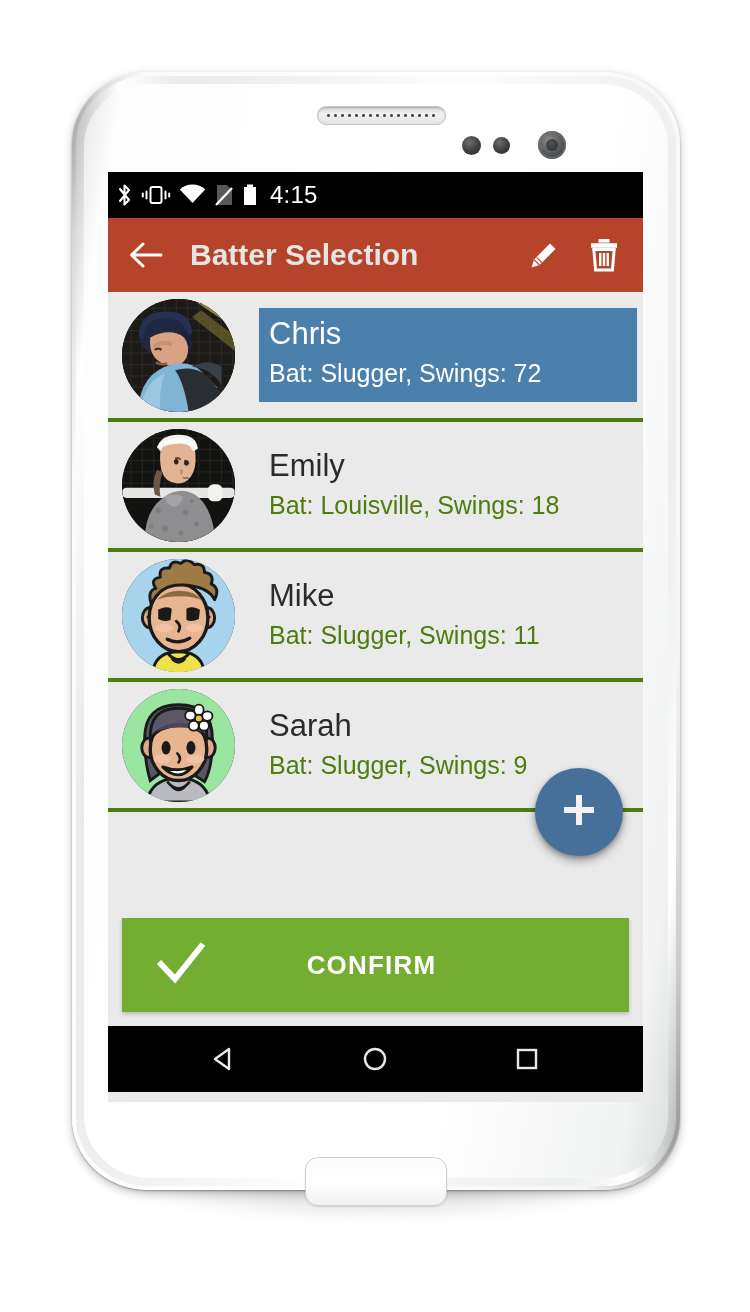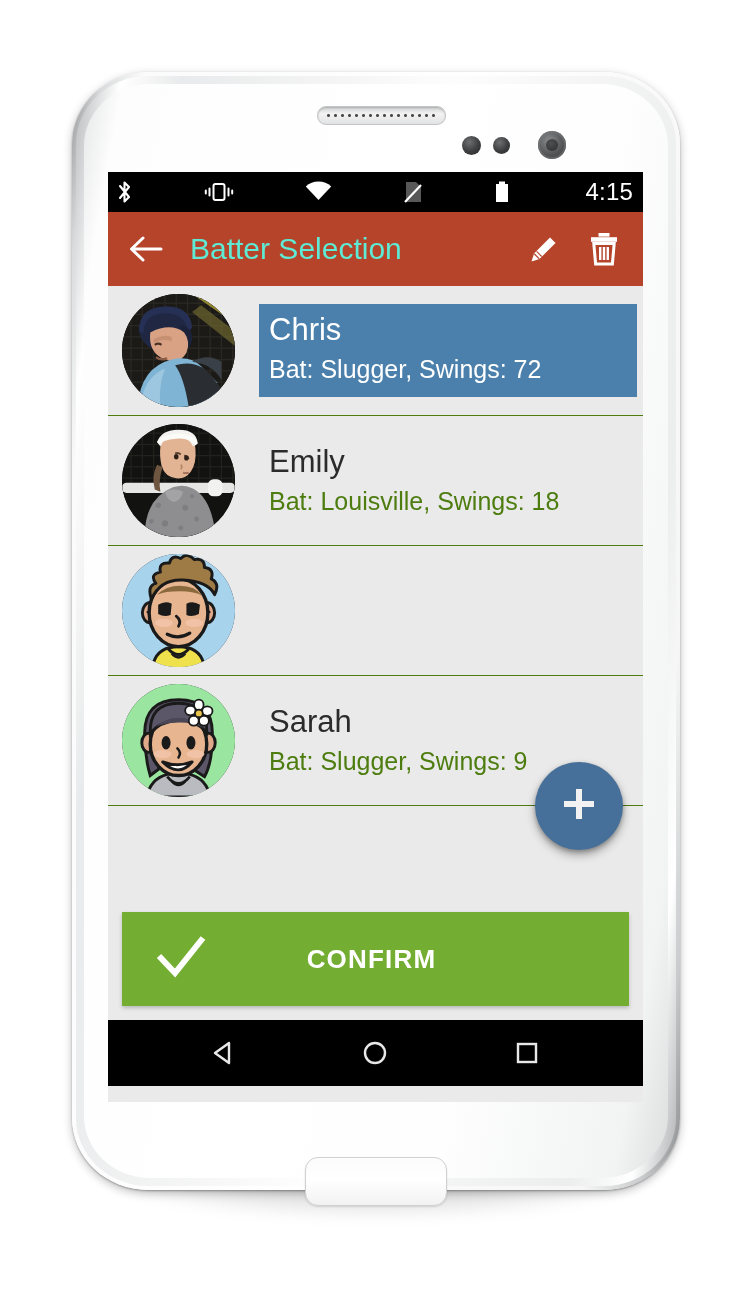--- a/index.html
+++ b/index.html
@@ -119,25 +119,25 @@
     left: 108px;
     top: 172px;
     width: 535px;
     height: 930px;
     background: #eaeaea;
     overflow: hidden;
   }
 
   
   #status-bar {
-    height: 40px;
+    height: 46px;
     background: #000000;
     display: flex;
     align-items: center;
-    justify-content: space-between;
+    justify-content: flex-start;
     padding-right: 10px;
     box-sizing: border-box;
   }
   .sb-icon { margin-left: 8px; display: flex; align-items: center; }
   #status-time {
     color: #ffffff;
     font-size: 24px;
     margin-left: 12px;
     letter-spacing: 0.2px;
   }
@@ -150,23 +150,23 @@
     align-items: center;
     padding: 0 16px;
     box-sizing: border-box;
   }
   #back-button {
     width: 44px; height: 44px;
     display: flex; align-items: center; justify-content: center;
     flex: 0 0 auto;
   }
   #toolbar-title {
-    color: #5eead4;
+    color: #e5e5e5;
     font-size: 30px;
-    font-weight: normal;
+    font-weight: bold;
     margin-left: 22px;
     flex: 1 1 auto;
     white-space: nowrap;
   }
   .toolbar-action {
     width: 46px; height: 46px;
     display: flex; align-items: center; justify-content: center;
     flex: 0 0 auto;
     margin-left: 14px;
   }
@@ -176,21 +176,21 @@
     background: #eaeaea;
     position: relative;
   }
   .list-row {
     height: 130px;
     display: flex;
     align-items: center;
     padding-left: 14px;
     box-sizing: border-box;
     position: relative;
-    border-bottom: 1px solid #4d7c0f;
+    border-bottom: 4px solid #4d7c0f;
   }
   .avatar {
     width: 113px;
     height: 113px;
     border-radius: 50%;
     flex: 0 0 auto;
     overflow: hidden;
     position: relative;
     background: #222;
   }
@@ -453,20 +453,24 @@
           <path d="M26 40 q-4 -12 4 -14 q-6 -8 4 -10 q-2 -9 8 -8 q2 -8 10 -4 q6 -6 12 1 q9 -2 9 7 q9 1 6 10 q8 4 3 14 q-6 -12 -28 -13 q-20 -1 -28 17 z" fill="#9e7a45" stroke="#1a1a1a" stroke-width="2.6" stroke-linejoin="round"></path>
           <path d="M31 36 q8 -8 20 -8 q14 0 20 9 q-6 -4 -20 -4 q-13 0 -20 3 z" fill="#8a6a3c"></path>
           <ellipse cx="37" cy="61" rx="8" ry="3.6" fill="#f2c4a8" opacity="0.85"></ellipse>
           <ellipse cx="64" cy="61" rx="8" ry="3.6" fill="#f2c4a8" opacity="0.85"></ellipse>
           <path d="M32 45 q6 -4 12 -1 l-1 10 q-6 2 -11 -1 z" fill="#1a1a1a"></path>
           <path d="M57 44 q6 -3 12 1 l-1 8 q-6 3 -11 1 z" fill="#1a1a1a"></path>
           <path d="M48 55 q5 4 2 9" fill="none" stroke="#1a1a1a" stroke-width="2.4" stroke-linecap="round"></path>
           <path d="M40 71 q10 5 20 -1" fill="none" stroke="#1a1a1a" stroke-width="2.8" stroke-linecap="round"></path>
         </svg>
       </div>
+      <div class="row-text">
+        <div class="row-name">Mike</div>
+        <div class="row-sub">Bat: Slugger, Swings: 11</div>
+      </div>
     </div>
 
     <div class="list-row">
       <div class="avatar">
         <svg class="cartoon" viewBox="0 0 100 100">
           <rect width="100" height="100" fill="#9ae6a0"></rect>
           <path d="M22 100 q3 -16 18 -20 q10 -3 20 0 q15 4 18 20 z" fill="#b9bbc0" stroke="#1a1a1a" stroke-width="2.6"></path>
           <path d="M40 82 q10 12 20 0" fill="none" stroke="#1a1a1a" stroke-width="2.4"></path>
           <path d="M44 86 q6 7 12 0" fill="none" stroke="#1a1a1a" stroke-width="2"></path>
           <path d="M20 44 q0 -30 30 -30 q30 0 30 30 q0 26 -7 38 l-9 -6 q6 -12 5 -28 q-19 3 -38 -6 q-4 14 2 33 l-8 6 q-5 -17 -5 -37 z" fill="#5b5668" stroke="#1a1a1a" stroke-width="2.6"></path>

